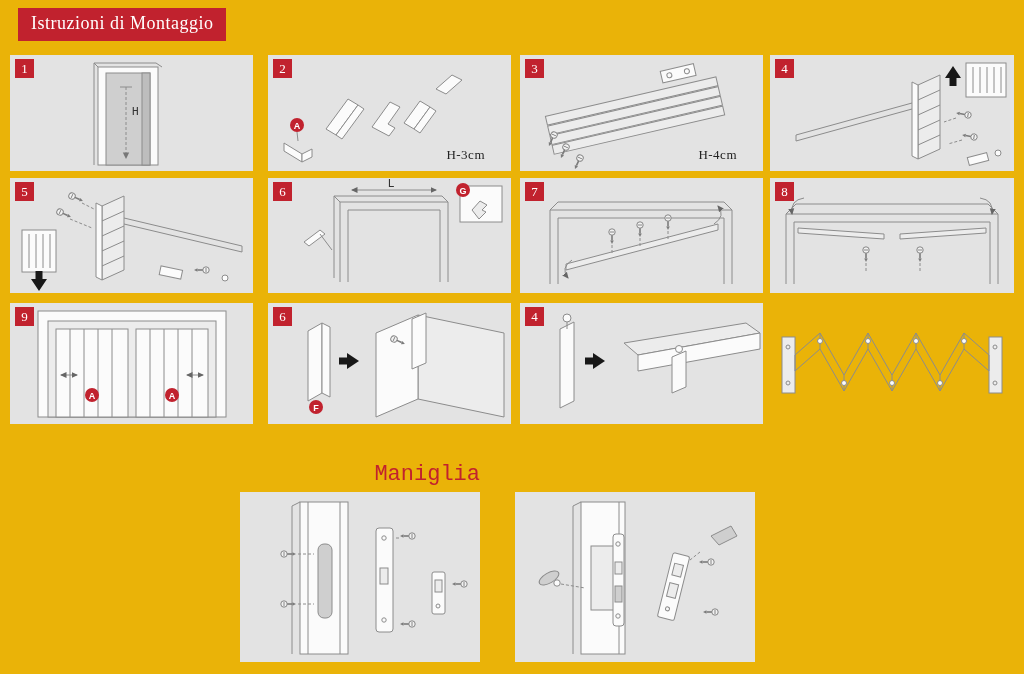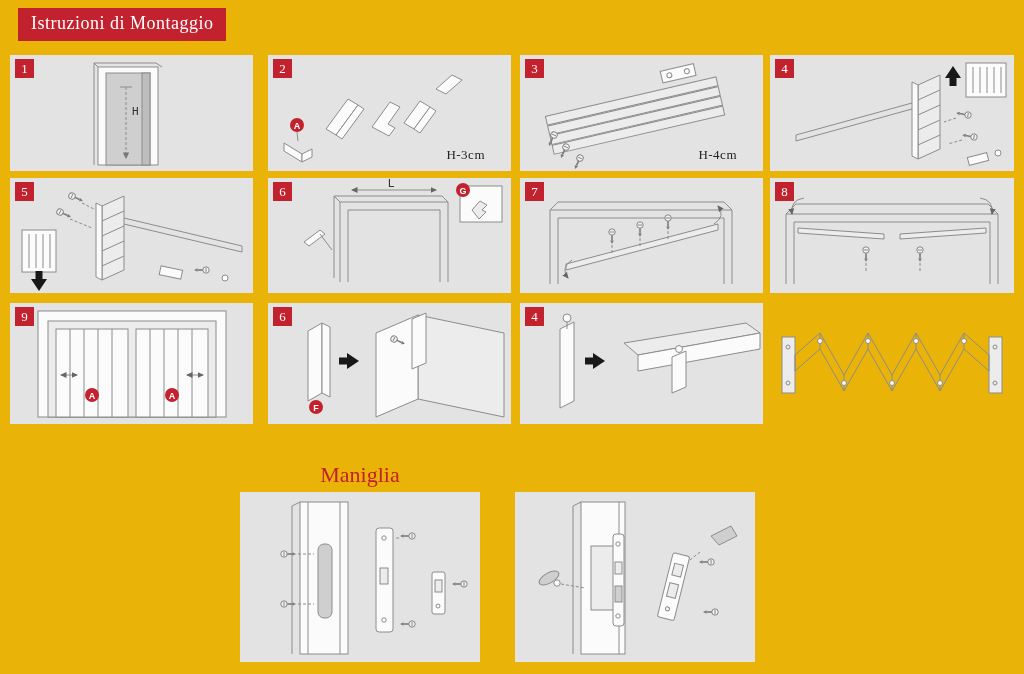--- a/index.html
+++ b/index.html
@@ -26,22 +26,22 @@
   .step-badge {
     position:absolute; top:4px; left:5px; z-index:2; background:#c1222e; color:#fff;
     min-width:19px; height:19px; line-height:19px; text-align:center;
     font-size:13px; padding:0 3px; font-family:"Liberation Serif", serif;
   }
   .caption {
     position:absolute; right:26px; bottom:8px; z-index:2; color:#222;
     font-family:Liberation Serif, serif; font-size:13px; letter-spacing:.5px;
   }
   .section-title {
-    position:absolute; color:#c1222e; font-size:22px; text-align:center;
-    font-family:Liberation Serif, serif;
+    position:absolute; color:#c1222e; font-size:22px; text-align:right;
+    font-family:Liberation Mono, monospace;
   }
 </style>
 </head>
 <body>
 
 <div class="page">
 
   <svg width="0" height="0" style="position:absolute">
     <defs>
       <marker id="mk" markerWidth="8" markerHeight="8" refX="5.5" refY="3.5" orient="auto-start-reverse">

